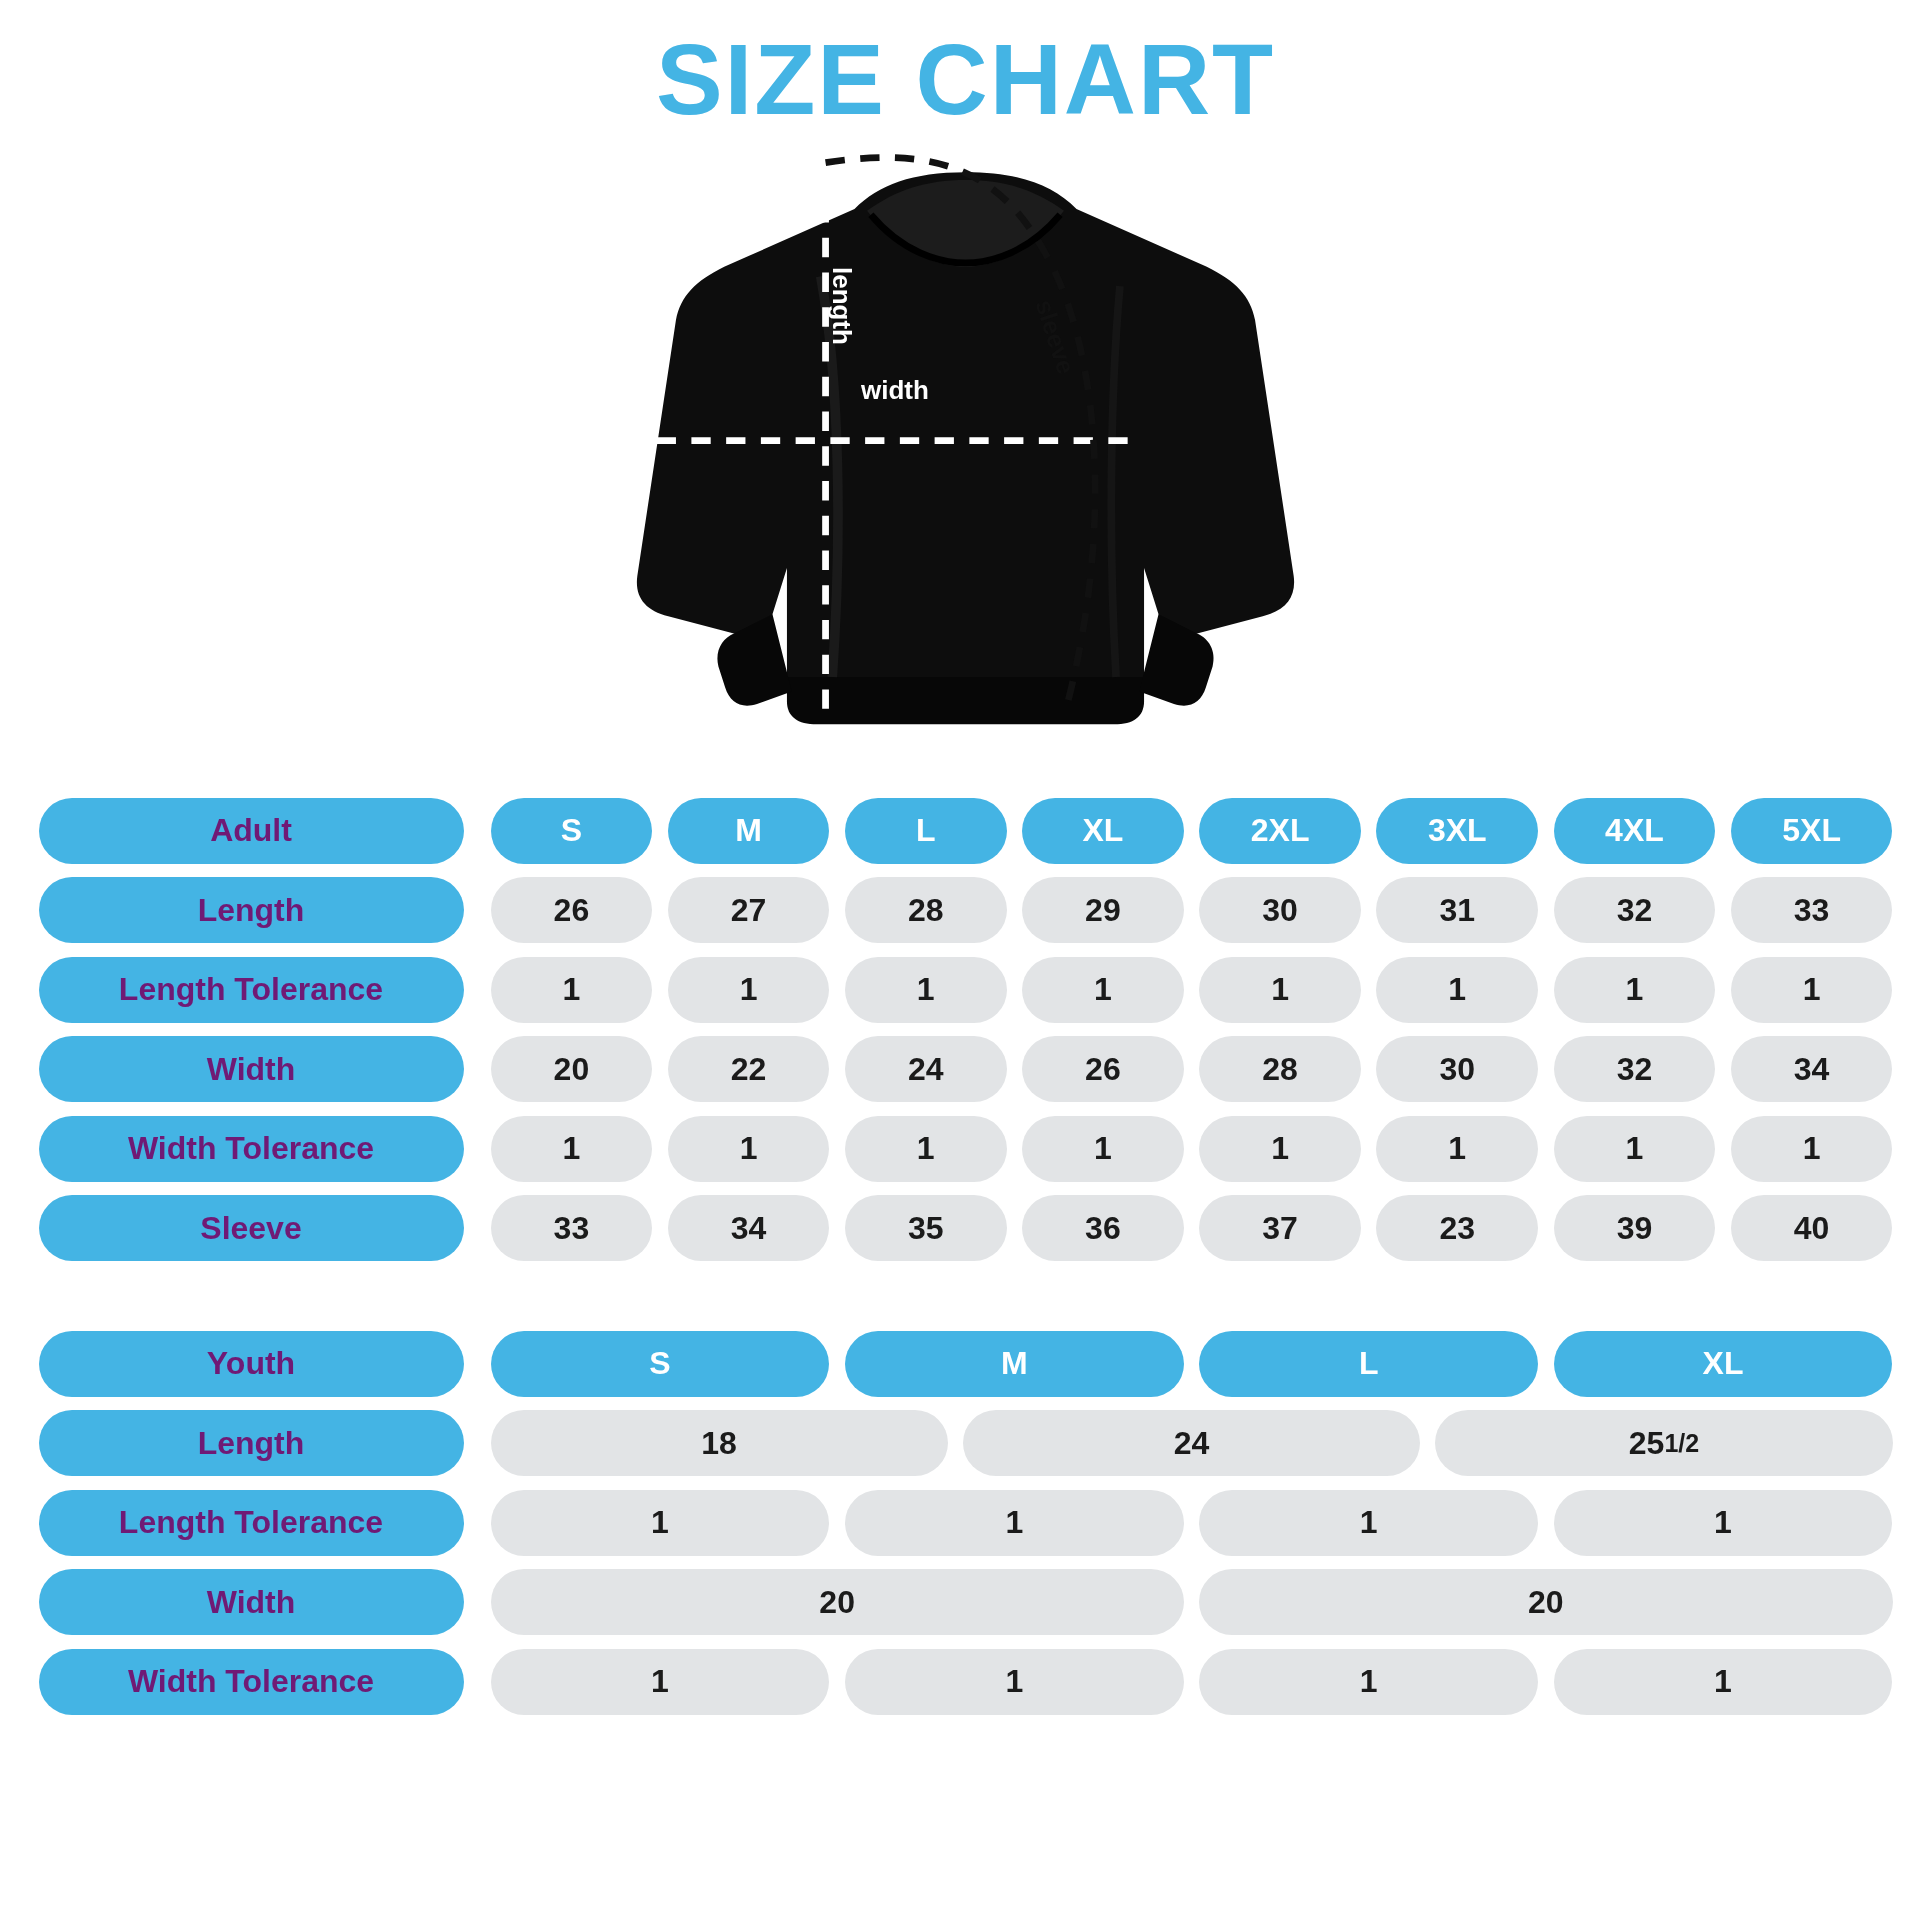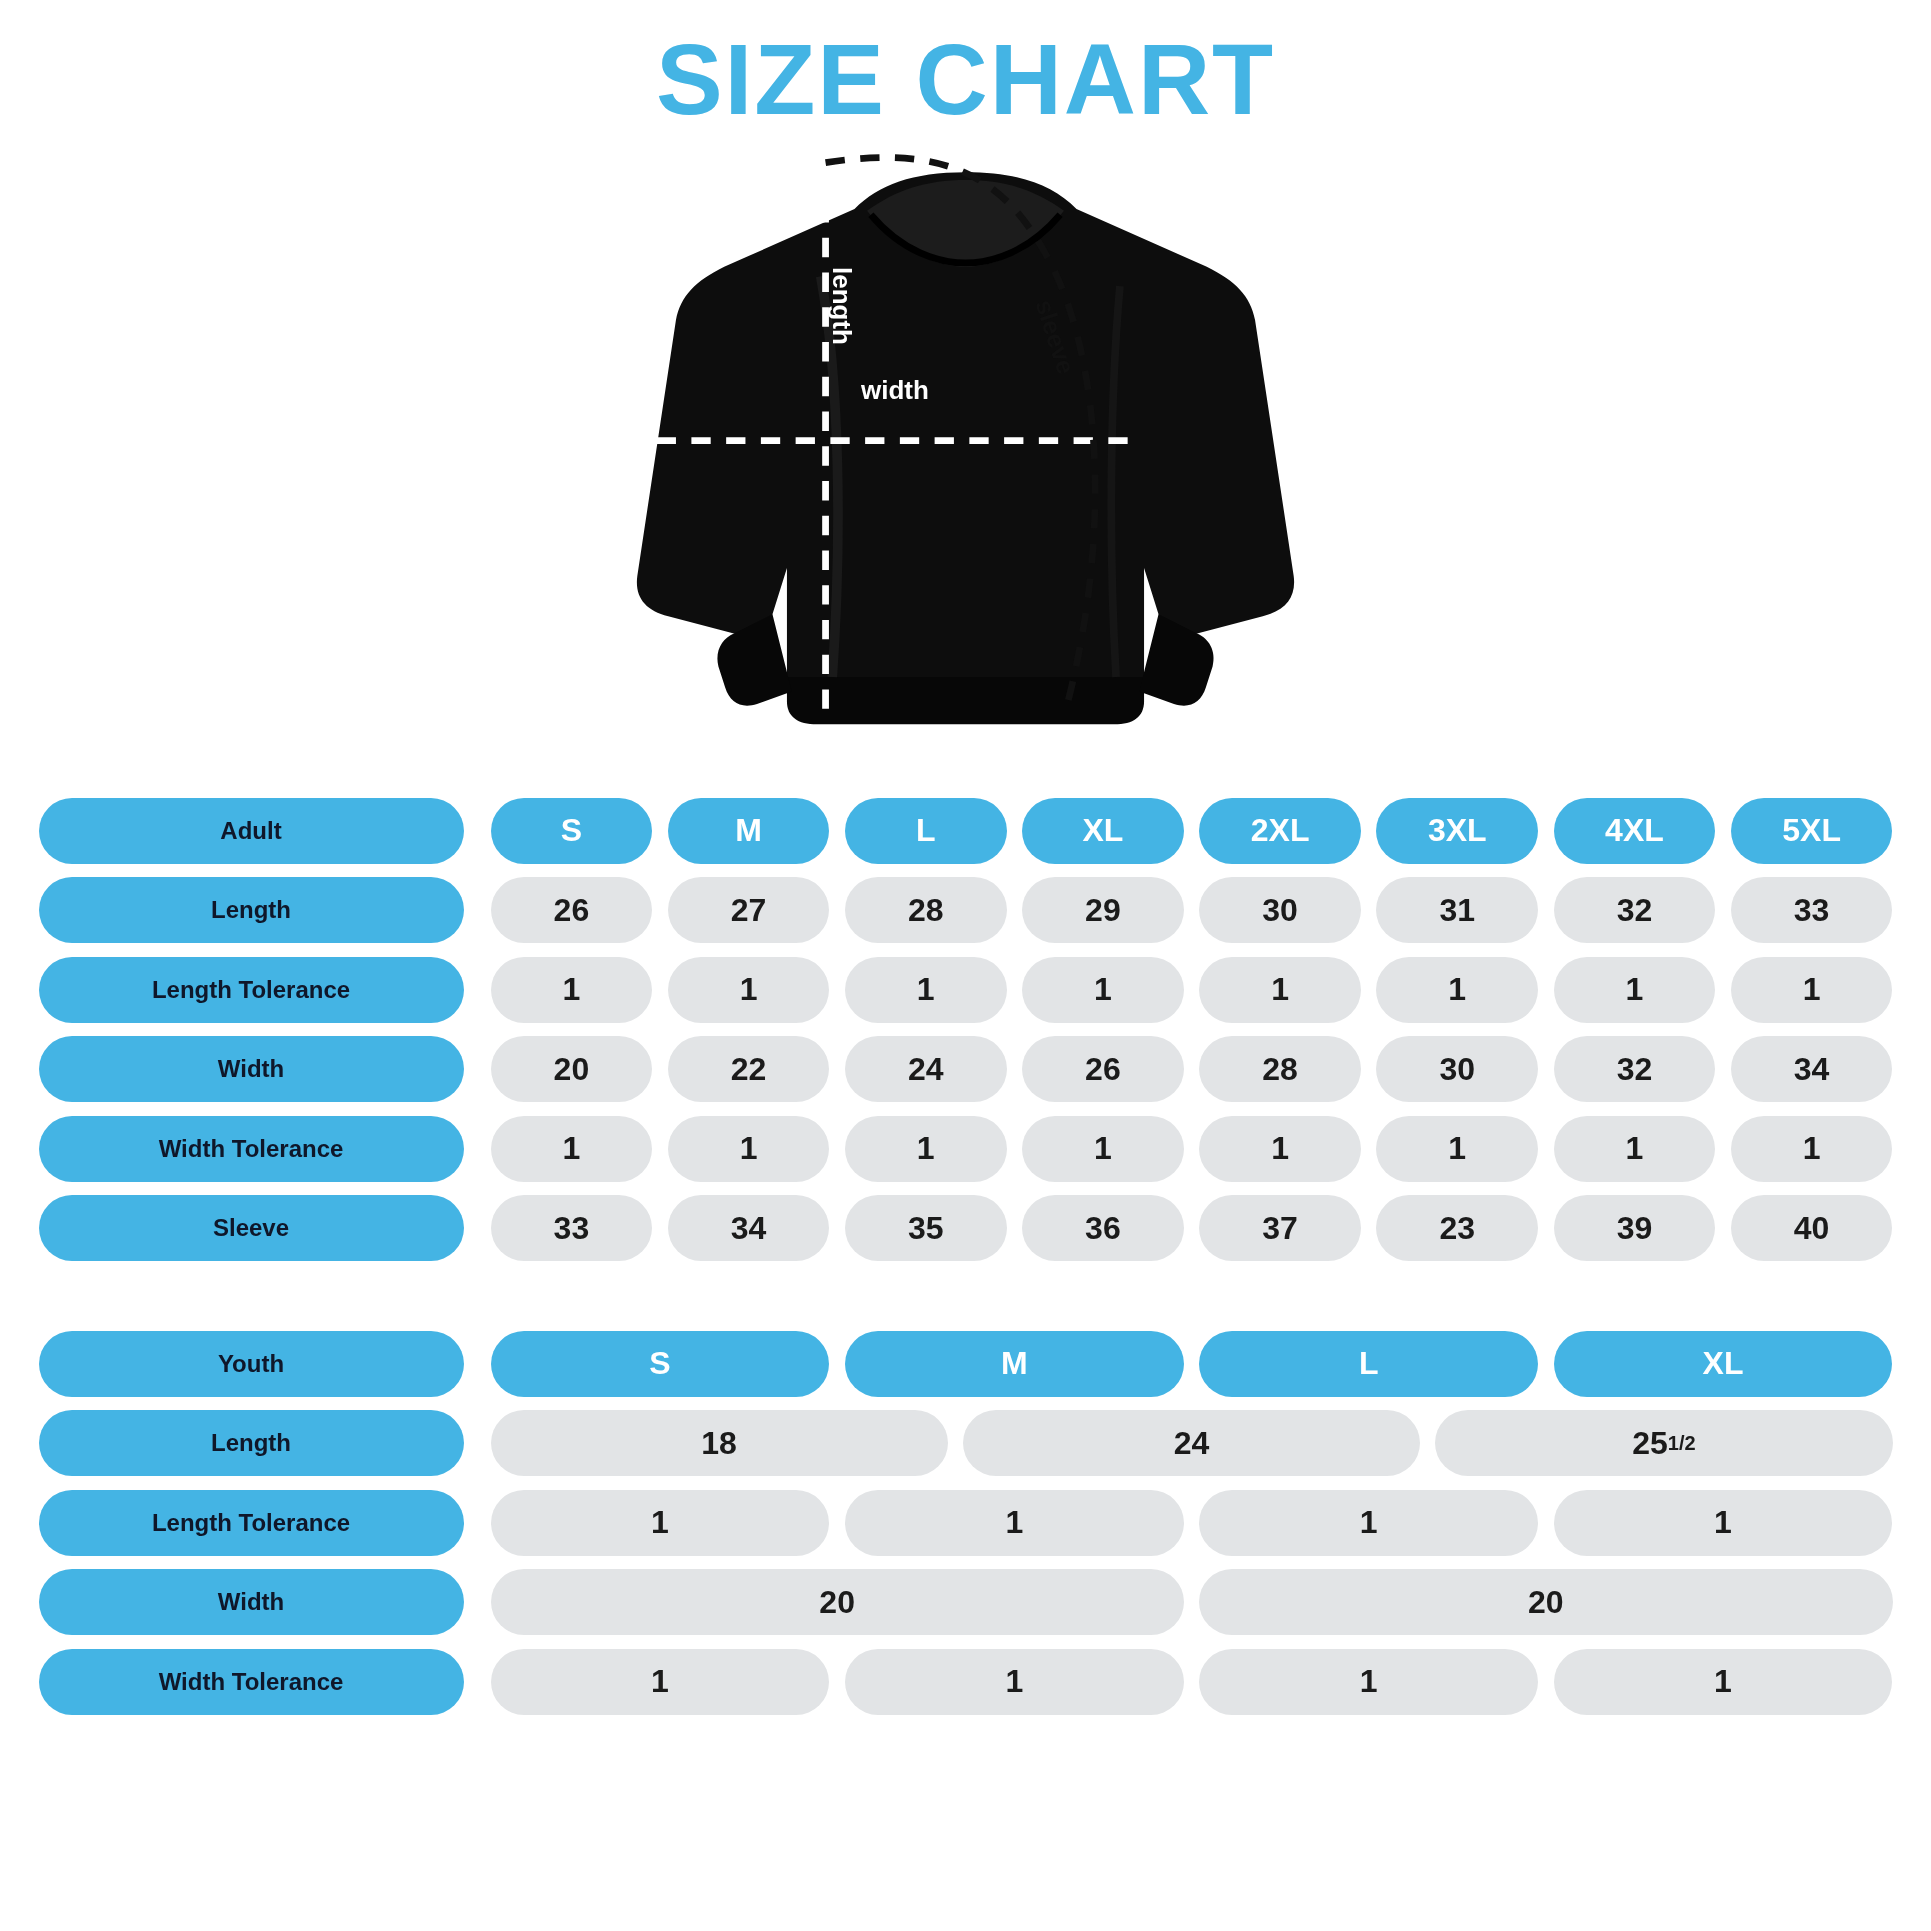--- a/index.html
+++ b/index.html
@@ -93,41 +93,41 @@
     border-radius: 33px;
     display: flex;
     align-items: center;
     justify-content: center;
     height: 66px;
     box-sizing: border-box;
   }
   .label-cell {
     width: 425px;
     background: #44b4e4;
-    color: #0f172a;
-    font-weight: bold;
-    font-size: 24px;
+    color: #701a75;
+    font-weight: bold;
+    font-size: 32px;
     margin-right: 27px;
     flex: none;
   }
   .val-cell {
     background: #e2e4e6;
     color: #1b1b1b;
     font-weight: bold;
     font-size: 32px;
     flex: 1 1 0;
     margin-right: 15.4px;
   }
   .val-cell:last-child { margin-right: 0; }
   .head-row .val-cell {
     background: #44b4e4;
     color: #ffffff;
   }
   .sup-frac {
-    font-size: 20px;
+    font-size: 25px;
     vertical-align: super;
     font-weight: bold;
     letter-spacing: 0;
   }
   .gap {
     height: 56px;
   }
 </style>
 </head>
 <body>

